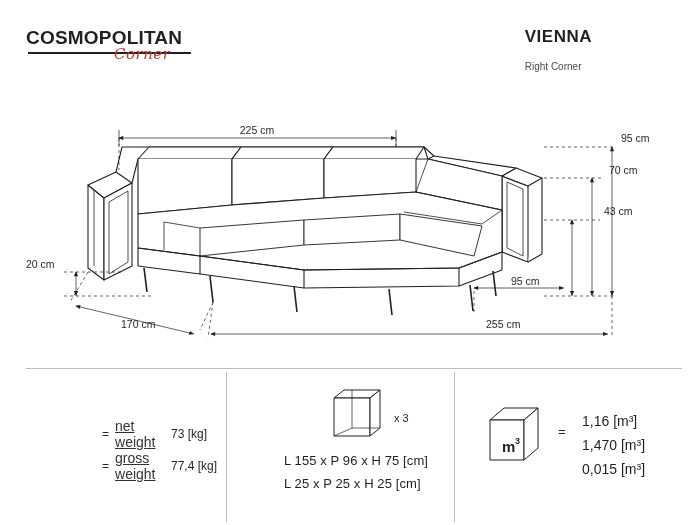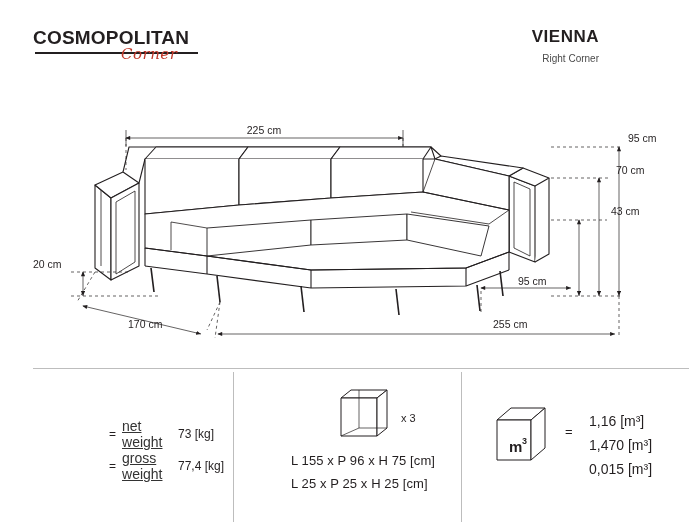--- a/index.html
+++ b/index.html
@@ -10,21 +10,21 @@
   body {
     width: 700px;
     height: 525px;
     font-family: "Liberation Sans", sans-serif;
     color: #231f20;
     position: relative;
     overflow: hidden;
   }
   .page {
     position: absolute;
-    left: 11px; top: 0;
+    left: 4px; top: 0;
     width: 610px; height: 525px;
   }
 
   
   .brand {
     position: absolute;
     left: 22px; top: 28px;
     width: 230px;
   }
   .brand-name {
@@ -46,32 +46,31 @@
   .brand-rule {
     position: absolute;
     left: 2px; top: 24px;
     width: 163px; height: 2px;
     background: #231f20;
   }
 
   .model {
     position: absolute;
     right: 22px; top: 28px;
-    text-align: right;
   }
   .model-name {
     font-size: 17px;
     font-weight: bold;
     letter-spacing: 0.5px;
     line-height: 1.1;
   }
   .model-variant {
     font-size: 10px;
     color: #4a4a4a;
-    margin-top: 6px;
+    margin-top: 14px;
   }
 
   
   .drawing {
     position: absolute;
     left: 0; top: 90px;
     width: 700px; height: 270px;
   }
   .drawing svg { display: block; }
 

